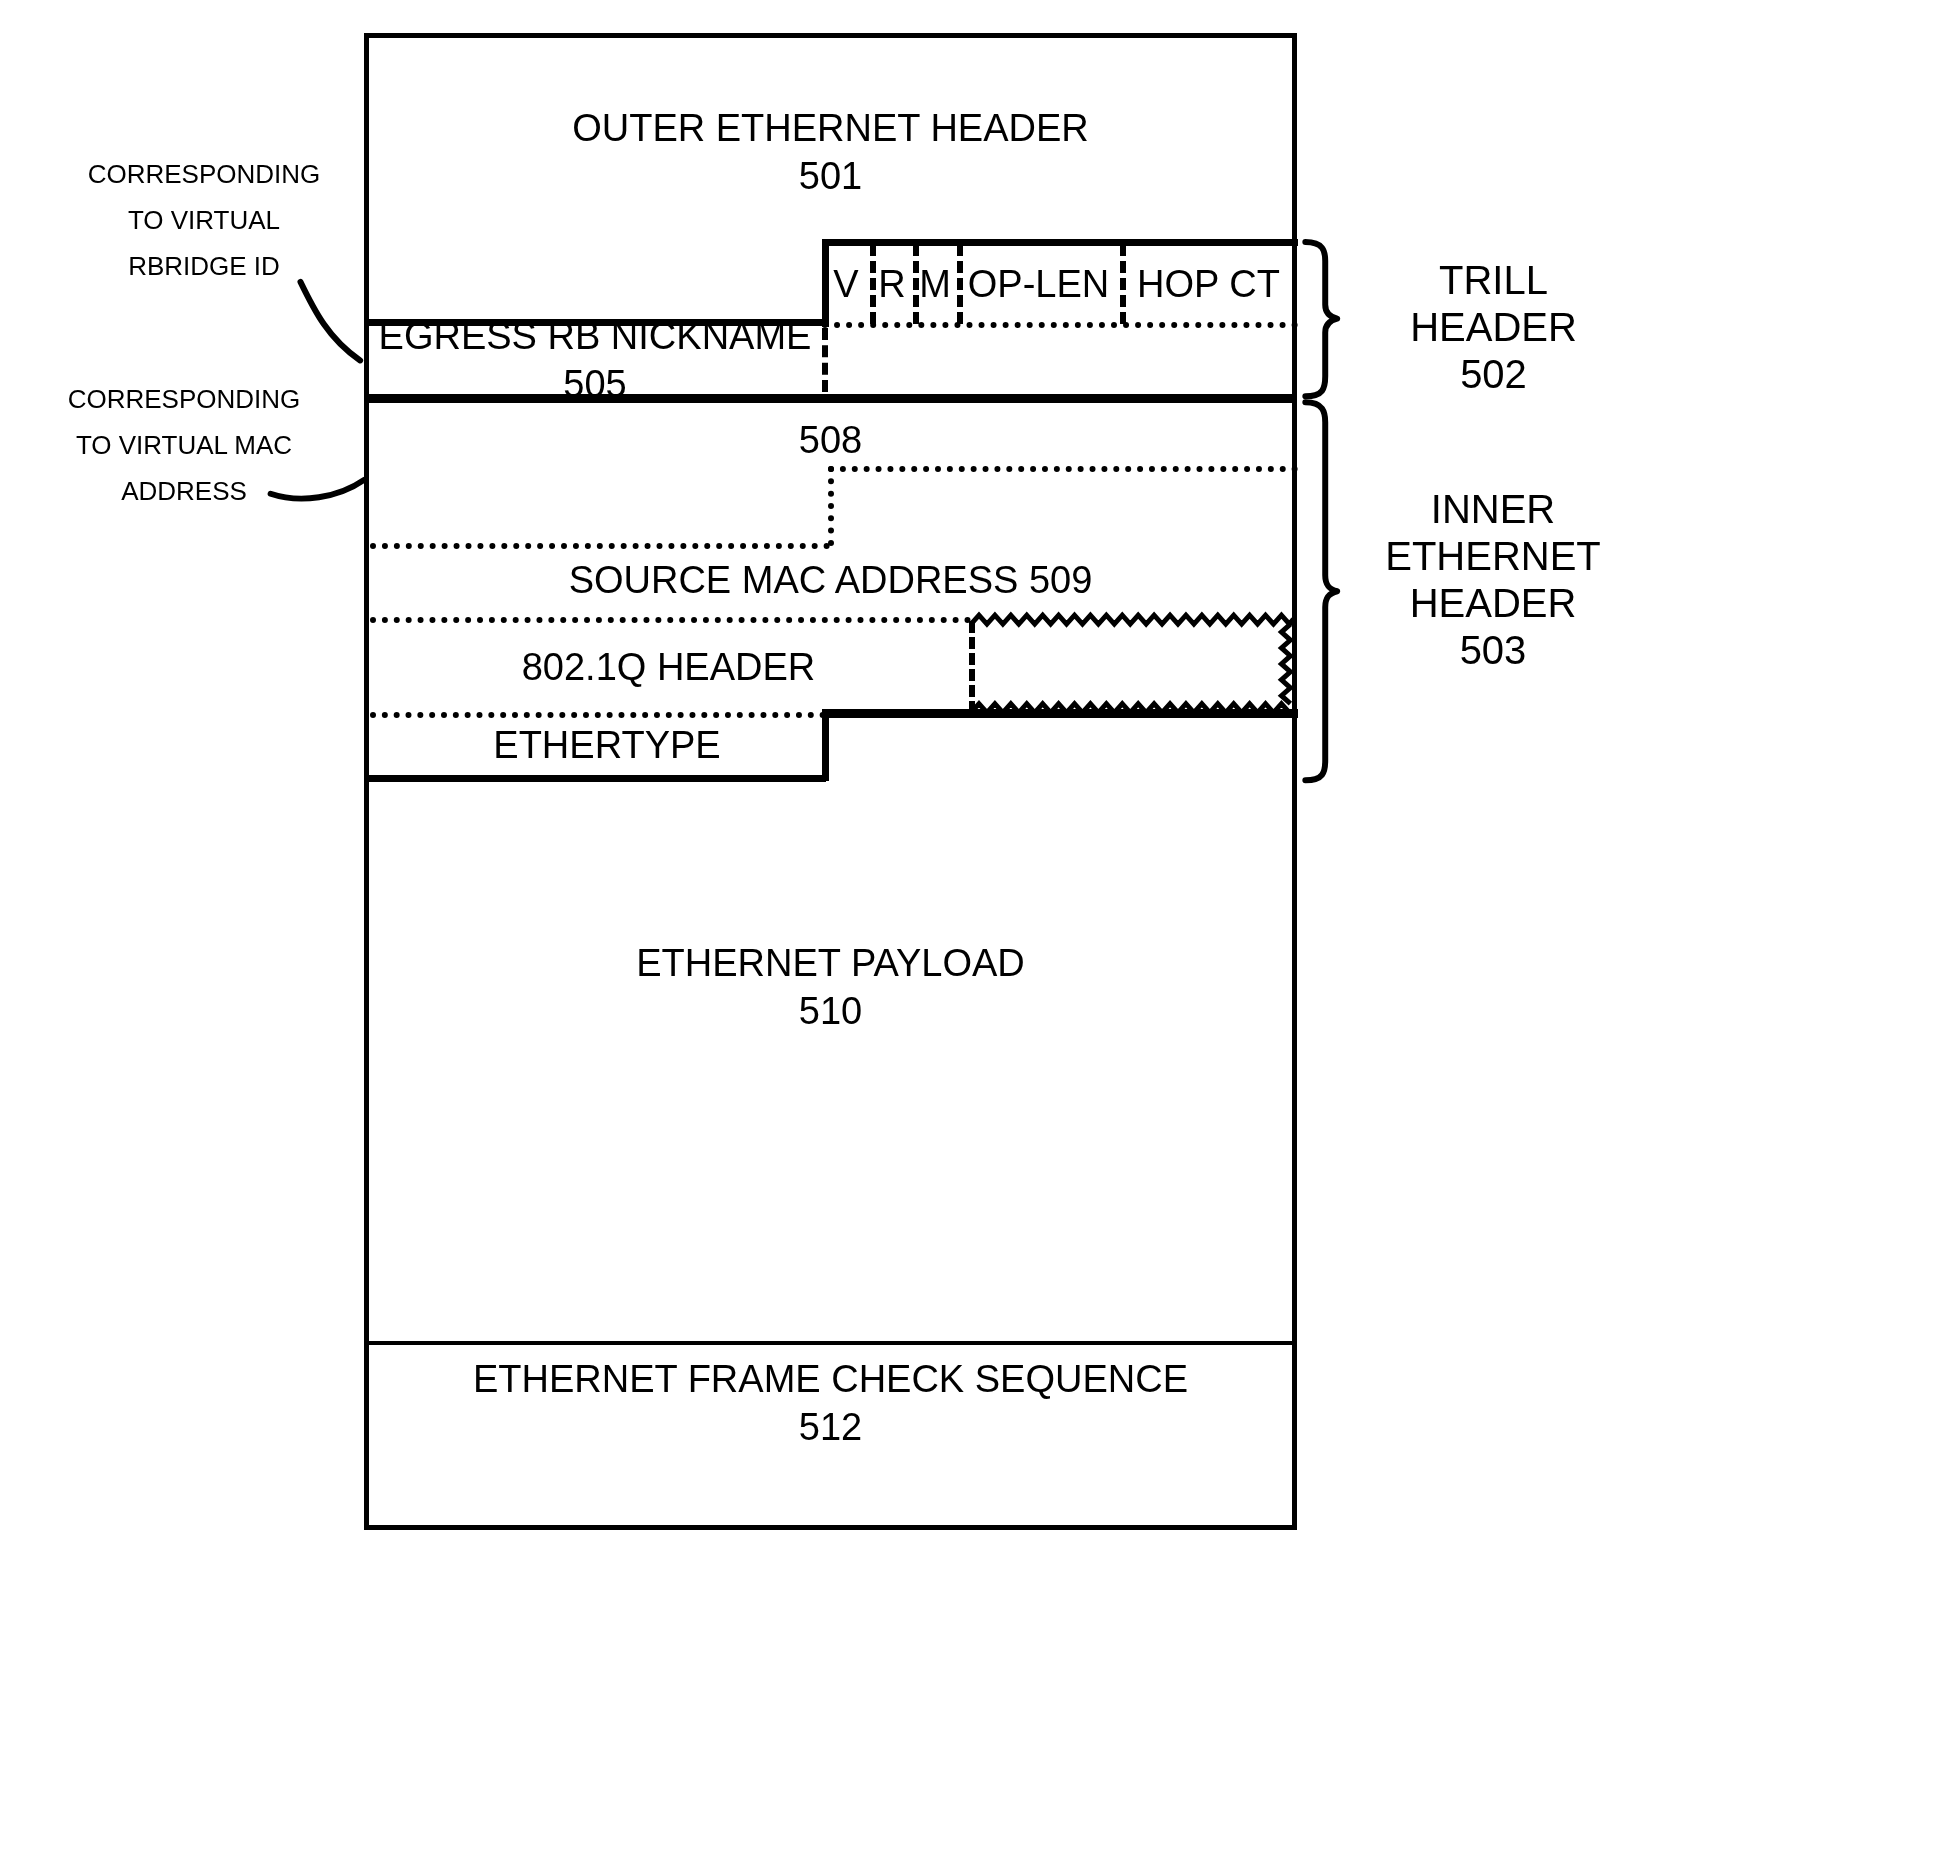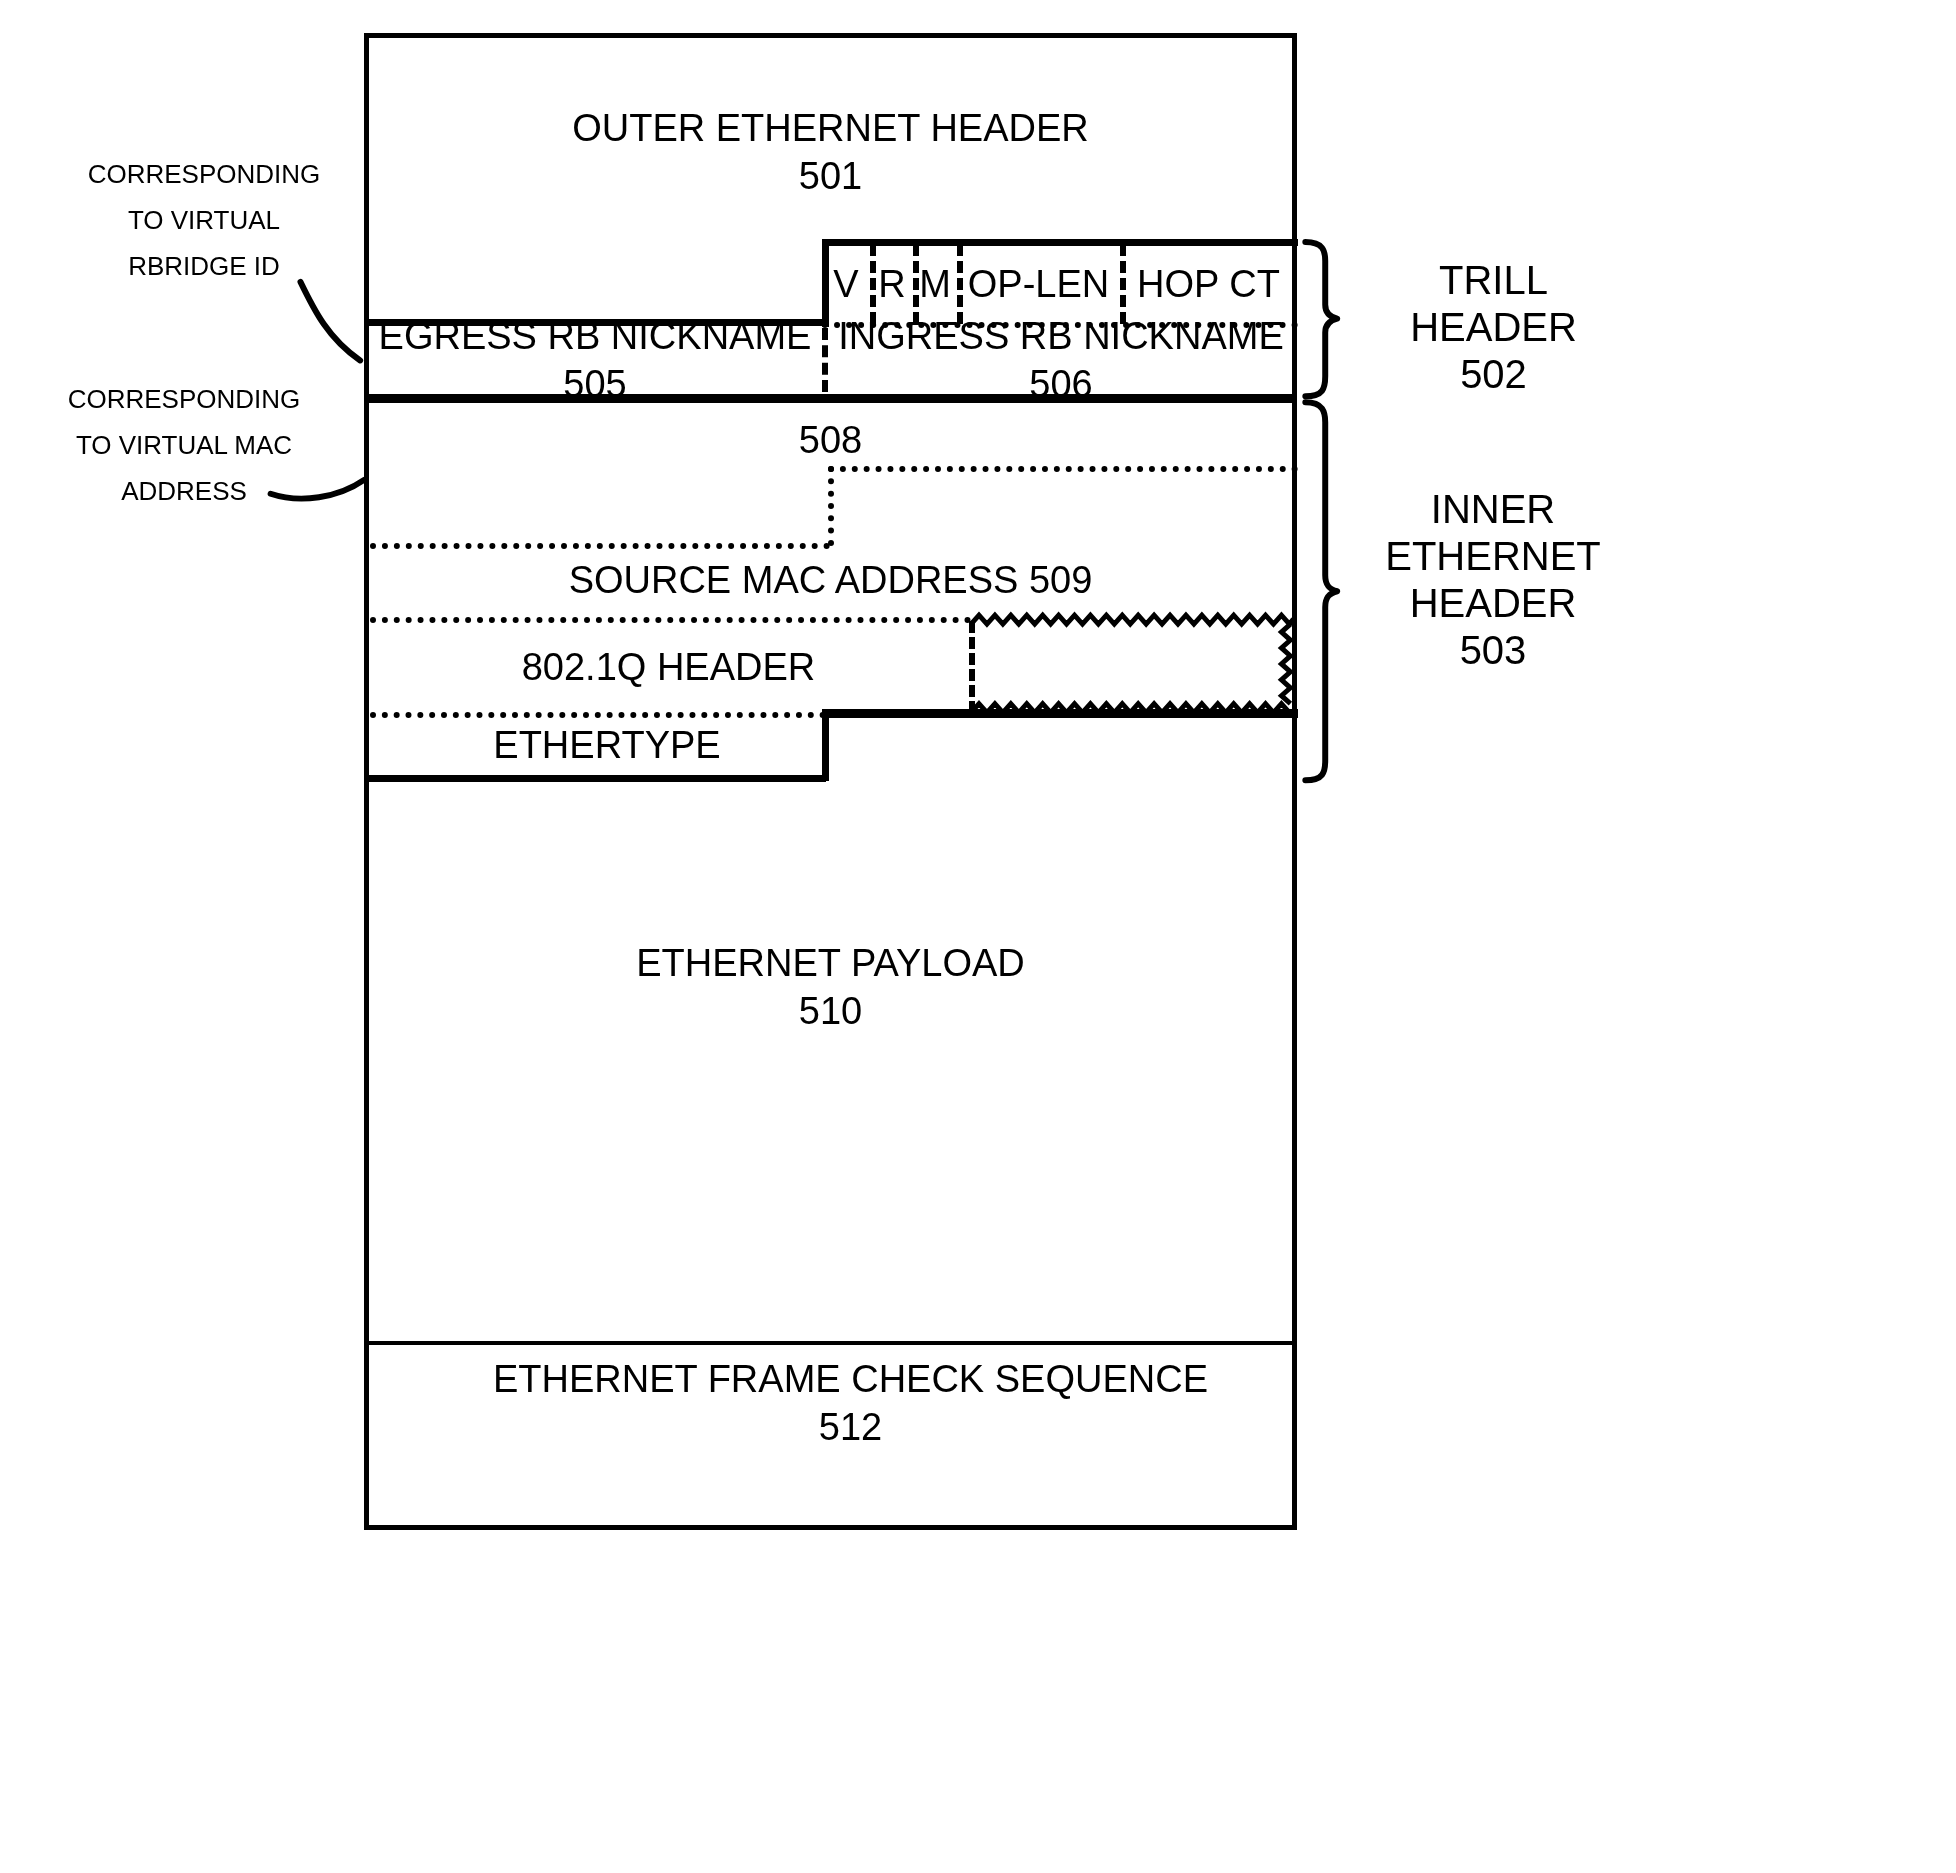--- a/index.html
+++ b/index.html
@@ -118,21 +118,20 @@
 
   <div class="cellText ctr" style="left:822px; top:244px; width:48px; height:80px;">V</div>
   <div class="cellText ctr" style="left:870px; top:244px; width:44px; height:80px;">R</div>
   <div class="cellText ctr" style="left:913px; top:244px; width:44px; height:80px;">M</div>
   <div class="cellText ctr" style="left:957px; top:244px; width:163px; height:80px;">OP-LEN</div>
   <div class="cellText ctr" style="left:1120px; top:244px; width:177px; height:80px;">HOP CT</div>
 
   <div class="vline-dashed" style="left:822px; top:328px; height:64px;"></div>
 
   <div class="cellText ctr" style="left:370px; top:328px; width:450px; height:64px;text-align:center;">EGRESS RB NICKNAME 505</div>
-  <div class="cellText ctr" style="left:826px; top:328px; width:470px; height:64px;">INGRESS RB NICKNAME 506</div>
 
   <div class="hline-solid" style="left:364px; top:394px; width:933px; height:9px;"></div>
 
   <div class="cellText" style="left:364px; top:416px; width:933px;">
     <div>508</div>
   </div>
 
   <div class="hline-dotted" style="left:828px; top:466px; width:470px;"></div>
   <div class="vline-dotted" style="left:828px; top:466px; height:80px;"></div>
   <div class="hline-dotted" style="left:370px; top:543px; width:460px;"></div>
@@ -158,21 +157,21 @@
   <div class="vline-solid" style="left:822px; top:709px; height:72px;"></div>
   <div class="hline-solid" style="left:364px; top:775px; width:462px;"></div>
   <div class="cellText ctr" style="left:370px; top:714px; width:450px; height:62px;margin-left:12px;">ETHERTYPE</div>
 
   <div class="cellText" style="left:364px; top:939px; width:933px;">
     <div>ETHERNET PAYLOAD</div>
     <div>510</div>
   </div>
 
   <div class="hline-solid" style="left:364px; top:1341px; width:933px; height:4px;"></div>
-  <div class="cellText" style="left:364px; top:1355px; width:933px;padding-left:20px;">
+  <div class="cellText" style="left:364px; top:1355px; width:933px;">
     <div>ETHERNET FRAME CHECK SEQUENCE</div>
     <div>512</div>
   </div>
 
   <div class="sideNote" style="left:40px; top:151px; width:328px;">CORRESPONDING
 TO VIRTUAL
 RBRIDGE ID</div>
 
   <div class="sideNote" style="left:20px; top:376px; width:328px;">CORRESPONDING
 TO VIRTUAL MAC

